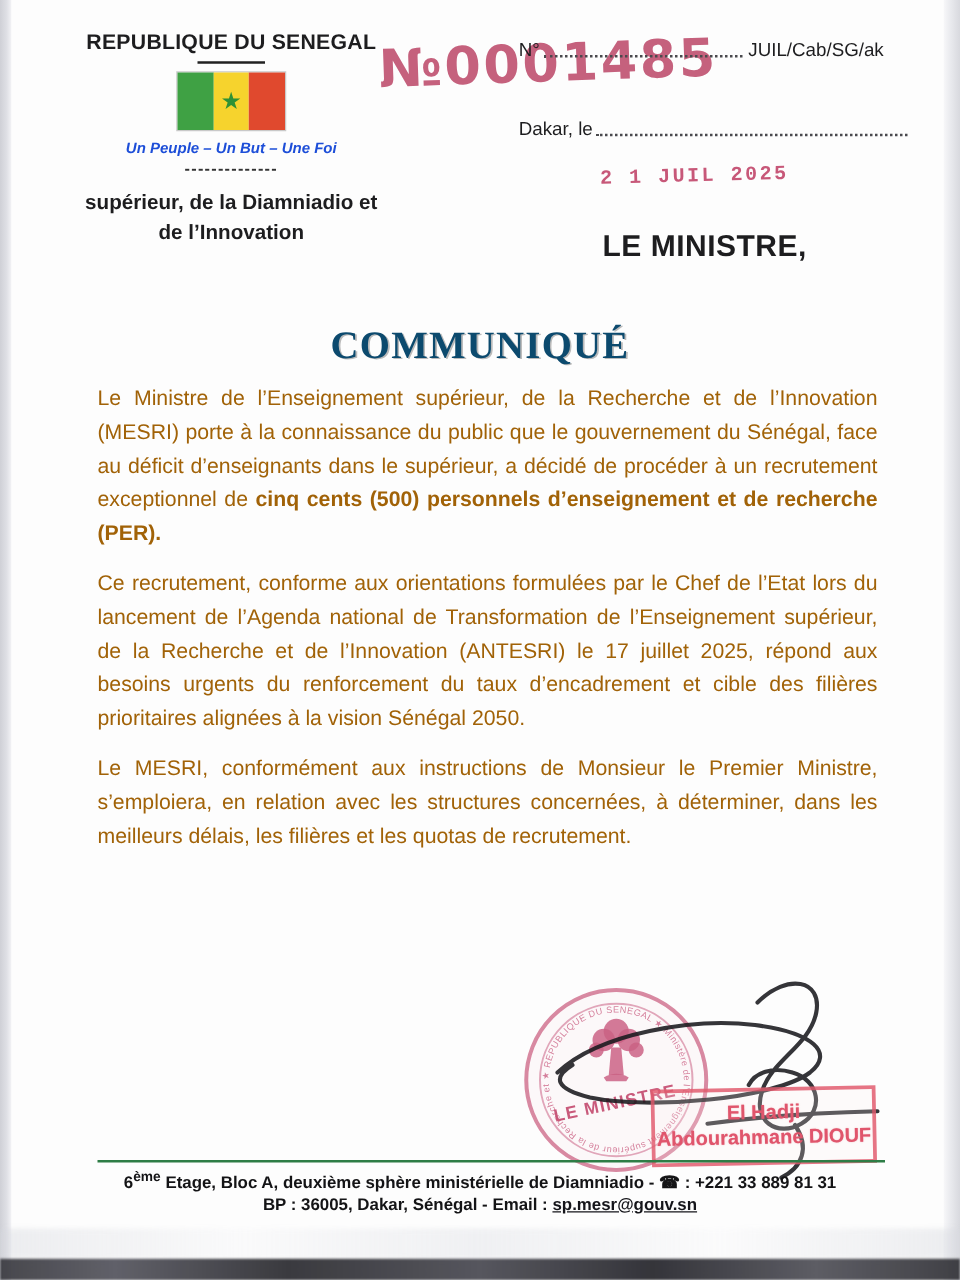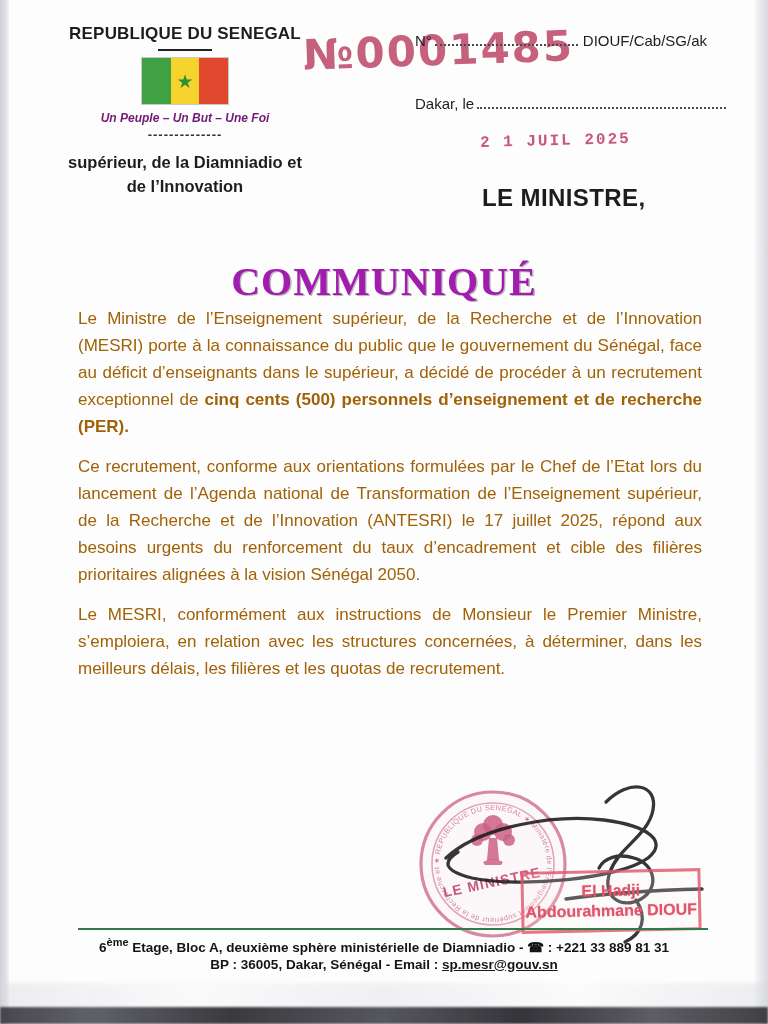--- a/index.html
+++ b/index.html
@@ -20,42 +20,42 @@
 
   
   .hleft{position:absolute;left:42px;top:24px;width:286px;text-align:center;}
   .country{font-size:17px;font-weight:bold;letter-spacing:.2px;}
   .hr-short{width:54px;border-top:2.5px solid #222;margin:5px auto 6px auto;}
   .flag{width:86px;height:46px;margin:2px auto 6px auto;display:flex;border:1px solid #c9c9c9;}
   .flag .g{flex:1;background:#3fa144;}
   .flag .y{flex:1;background:#f6d32d;display:flex;align-items:center;justify-content:center;}
   .flag .r{flex:1;background:#e0492e;}
   .flag .star{color:#2f9135;font-size:19px;line-height:1;}
-  .motto{font-size:12px;font-style:italic;font-weight:bold;color:#701a75;margin-top:4px;}
+  .motto{font-size:12px;font-style:italic;font-weight:bold;color:#1d4ed8;margin-top:4px;}
   .dashes{font-size:13px;font-weight:bold;letter-spacing:1px;color:#333;margin-top:2px;}
   .ministry{font-size:16.5px;font-weight:bold;line-height:24px;margin-top:8px;}
 
   
   .hright{position:absolute;left:415px;top:32px;width:318px;font-size:15px;}
   .ref-row{display:flex;align-items:flex-end;width:292px;}
   .dots{flex:1;border-bottom:2px dotted #4a4a4e;margin:0 5px 3px 3px;height:12px;}
   .place-row{display:flex;align-items:flex-start;width:316px;margin-top:46px;}
   .num-stamp{position:absolute;left:303px;top:26px;font-family:"DejaVu Sans",sans-serif;
              font-weight:bold;font-size:42px;letter-spacing:2px;color:#b93f62;opacity:.82;
              transform:rotate(-2deg);white-space:nowrap;}
   .date-stamp{position:absolute;left:480px;top:132px;font-family:"Liberation Mono",monospace;
               font-weight:bold;font-size:16px;letter-spacing:2px;color:#c2476b;opacity:.9;
               transform:rotate(-1.5deg);white-space:nowrap;}
   .salutation{position:absolute;left:482px;top:184px;font-size:24px;font-weight:bold;
               letter-spacing:.4px;}
 
   
   .title{position:absolute;left:0;width:768px;top:258px;text-align:center;
-         font-family:"Liberation Serif",serif;font-weight:bold;font-size:40px;
-         letter-spacing:1px;color:#a21caf;text-shadow:1.3px 1.3px 0 rgba(60,60,60,.35);}
+         font-family:"Liberation Serif",serif;font-weight:bold;font-size:31px;
+         letter-spacing:1px;color:#0c4a6e;text-shadow:1.3px 1.3px 0 rgba(60,60,60,.35);}
   .body{position:absolute;left:78px;top:305px;width:624px;font-size:17px;line-height:27px;
         text-align:justify;color:#a16207;}
   .body p{margin:0 0 13px 0;}
   .body b{font-weight:bold;}
 
   
   .round-stamp{position:absolute;left:417px;top:788px;width:152px;height:152px;opacity:.92;}
   .name-stamp{position:absolute;left:521px;top:870px;width:174px;height:56px;
               border:3px solid rgba(224,84,104,.8);transform:rotate(-1.2deg);
               display:flex;flex-direction:column;align-items:center;justify-content:center;
@@ -91,21 +91,21 @@
       <div>supérieur, de la Diamniadio et</div>
       <div>de l’Innovation</div>
     </div>
   </div>
 
   <div class="num-stamp">№0001485</div>
   <div class="hright">
     <div class="ref-row">
       <span>N°</span>
       <span class="dots"></span>
-      <span>DIOUF/Cab/SG/ak</span>
+      <span>JUIL/Cab/SG/ak</span>
     </div>
     <div class="place-row">
       <span>Dakar, le</span>
       <span class="dots"></span>
     </div>
   </div>
   <div class="date-stamp">2 1 JUIL 2025</div>
   <div class="salutation">LE MINISTRE,</div>
 
   <div class="title">COMMUNIQUÉ</div>

